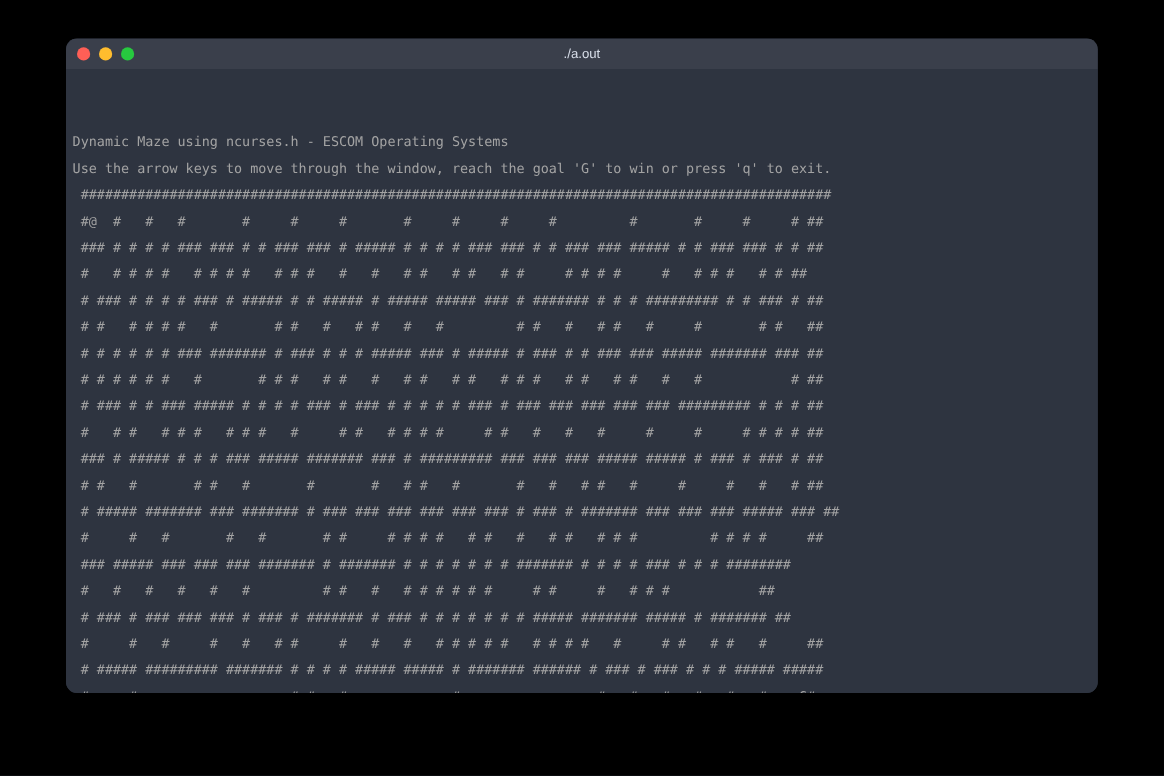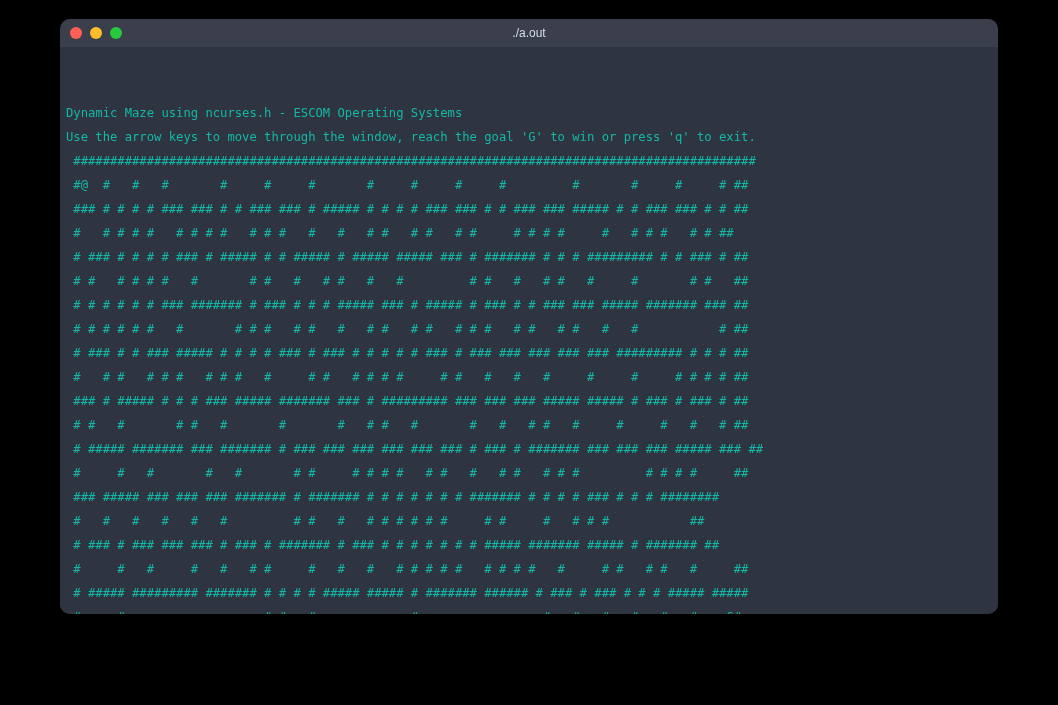--- a/index.html
+++ b/index.html
@@ -7,21 +7,21 @@
     padding: 0;
     background: #000;
     width: 1058px;
     height: 705px;
     overflow: hidden;
     font-family: "Menlo", "Consolas", "DejaVu Sans Mono", monospace;
   }
   .window {
     position: absolute;
     left: 60px;
-    top: 19px;
+    top: 35px;
     width: 938px;
     height: 595px;
     background: #2e3440;
     border-radius: 10px;
     box-shadow: 0 20px 50px rgba(0,0,0,0.6);
     display: flex;
     flex-direction: column;
     overflow: hidden;
   }
   .titlebar {
@@ -50,21 +50,21 @@
     left: 0; right: 0;
     text-align: center;
     color: #d8dee9;
     font-size: 12px;
     font-family: -apple-system, "Segoe UI", sans-serif;
     pointer-events: none;
   }
   .terminal {
     flex: 1;
     padding: 6px 6px 6px 6px;
-    color: #14b8a6;
+    color: #a3a3a3;
     background: #2e3440;
     font-size: 12.2px;
     line-height: 24px;
     white-space: pre;
     letter-spacing: 0px;
     overflow: hidden;
     position: relative;
   }
   .line { white-space: pre; }
 </style>

